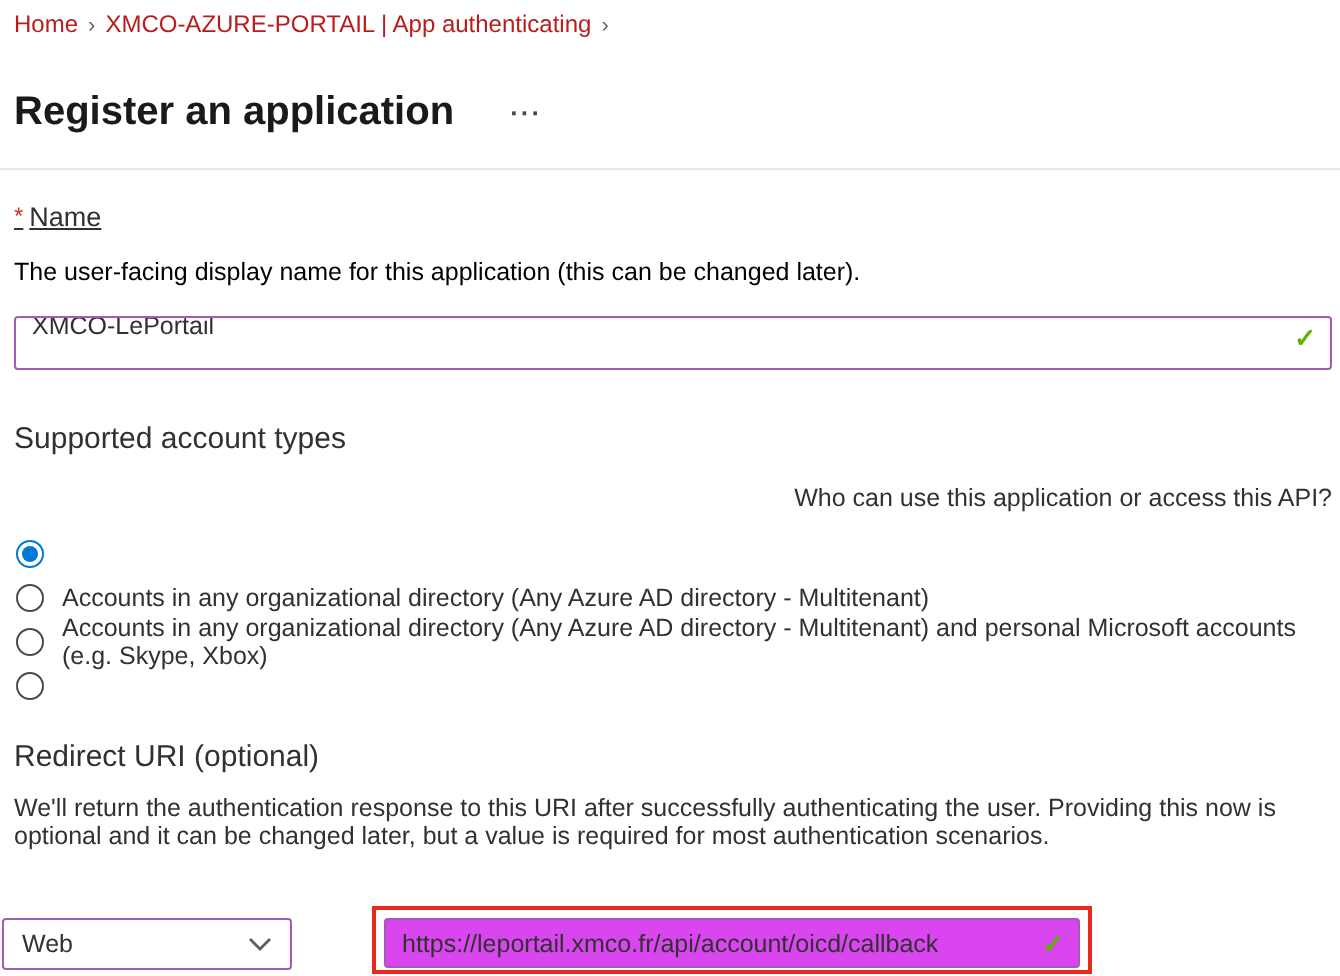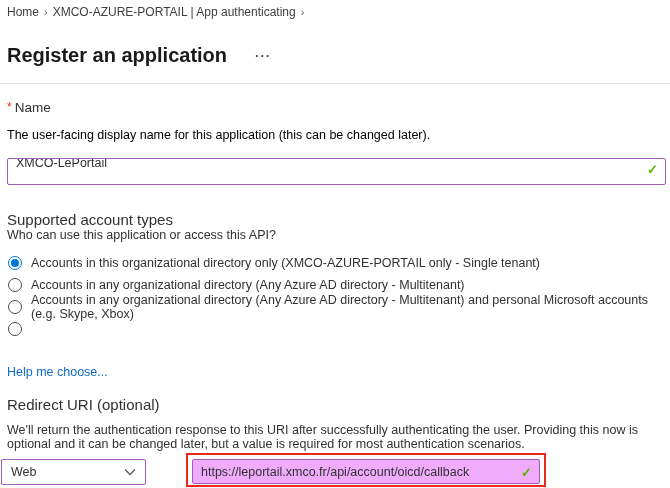--- a/index.html
+++ b/index.html
@@ -8,52 +8,52 @@
     width: 670px; height: 488px;
     font-family: "Liberation Sans", sans-serif;
     color: #323130;
     overflow: hidden;
     position: relative;
   }
   .page { padding: 5px 4px 0 7px; }
 
   
   .breadcrumb { font-size: 12px; line-height: 15px; white-space: nowrap; }
-  .breadcrumb a { color: #404040; text-decoration: none; cursor: pointer; }
+  .breadcrumb a { color: #b91c1c; text-decoration: none; cursor: pointer; }
   .breadcrumb .sep { color: #605e5c; margin: 0 5px; font-size: 11px; }
 
   
   .title-row { margin-top: 24px; display: flex; align-items: center; }
   .page-title { font-size: 20px; font-weight: 700; color: #1b1a19; letter-spacing: 0; }
   .ellipsis-btn { margin-left: 28px; color: #494847; font-size: 13px; font-weight: 700; letter-spacing: 1px; cursor: pointer; line-height: 10px; }
 
   .divider { border: 0; border-top: 1px solid #e8e8e8; margin: 16px 0 0 -7px; width: 670px; }
 
   
-  .name-label { margin-top: 16px; font-size: 13.5px; color: #323130; }
+  .name-label { margin-top: 16px; font-size: 13.5px; color: #323130; text-decoration: underline; }
   .req { color: #e02d22; margin-right: 3px; font-size: 12px; vertical-align: 1px; }
   .field-desc { margin-top: 13px; font-size: 12.5px; color: #000000; }
 
   .text-input-wrap { position: relative; margin-top: 11px; width: 659px; }
   .text-input {
     width: 100%; height: 27px;
     border: 1.5px solid #a35bb8; border-radius: 2px;
     font-family: "Liberation Sans", sans-serif;
     font-size: 12.5px; color: #323130;
     padding: 0 24px 16px 8px; outline: none; background: #fff;
   }
   .check-icon {
     position: absolute; right: 8px; top: 50%; transform: translateY(-50%);
     color: #5db300; font-size: 13px; font-weight: 700; pointer-events: none;
   }
 
   
   .section-heading { font-size: 15px; color: #323130; font-weight: 400; }
   .h-account { margin-top: 26px; }
-  .question { margin-top: 0; font-size: 12.5px; }
+  .question { margin-top: 14px; font-size: 12.5px; text-align: right; }
 
   
   .radio-group { margin-top: 10px; }
   .radio-row { display: flex; align-items: center; height: 22px; cursor: pointer; }
   .radio-circle {
     width: 14px; height: 14px; border-radius: 50%;
     border: 1px solid #4a4a4a; background: #fff;
     flex: 0 0 14px; margin-left: 1px;
     display: flex; align-items: center; justify-content: center;
   }
@@ -83,21 +83,21 @@
     position: absolute; left: 186px; top: 1px;
     width: 360px; height: 34px;
     border: 2px solid #e8291c; background: transparent;
   }
   .uri-input-wrap { position: absolute; left: 192px; top: 7px; width: 348px; }
   .uri-input {
     width: 100%; height: 25px;
     border: 1.5px solid #a35bb8; border-radius: 2px;
     font-family: "Liberation Sans", sans-serif;
     font-size: 12.5px; color: #323130;
-    padding: 0 24px 0 8px; outline: none; background: #f0abfc;
+    padding: 0 24px 0 8px; outline: none; background: #d946ef;
   }
 </style>
 </head>
 <body>
 
 <div class="page">
 
   <nav class="breadcrumb">
     <a>Home</a><span class="sep">›</span><a>XMCO-AZURE-PORTAIL | App authenticating</a><span class="sep">›</span>
   </nav>
@@ -120,42 +120,40 @@
   </div>
 
   <div class="section-heading h-account">Supported account types</div>
   <div class="question">Who can use this application or access this API?</div>
 
   <div class="radio-group">
     <div class="radio-row selected">
       <span class="radio-circle">
           <span class="radio-dot"></span>
         </span>
-      <span class="radio-label">Accounts in this organizational directory only (XMCO-AZURE-PORTAIL only - Single tenant)</span>
     </div>
     <div class="radio-row">
       <span class="radio-circle">
           <span class="radio-dot"></span>
         </span>
       <span class="radio-label">Accounts in any organizational directory (Any Azure AD directory - Multitenant)</span>
     </div>
     <div class="radio-row">
       <span class="radio-circle">
           <span class="radio-dot"></span>
         </span>
       <span class="radio-label">Accounts in any organizational directory (Any Azure AD directory - Multitenant) and personal Microsoft accounts (e.g. Skype, Xbox)</span>
     </div>
     <div class="radio-row">
       <span class="radio-circle">
           <span class="radio-dot"></span>
         </span>
     </div>
   </div>
 
-  <a class="help-link">Help me choose...</a>
 
   <div class="section-heading h-redirect">Redirect URI (optional)</div>
   <div class="redirect-desc">We'll return the authentication response to this URI after successfully authenticating the user. Providing this now is optional and it can be changed later, but a value is required for most authentication scenarios.</div>
 
 </div>
 
 <div class="uri-row">
   <div class="platform-select">
     <span>Web</span>
     <svg class="chevron-down" viewBox="0 0 12 8">

